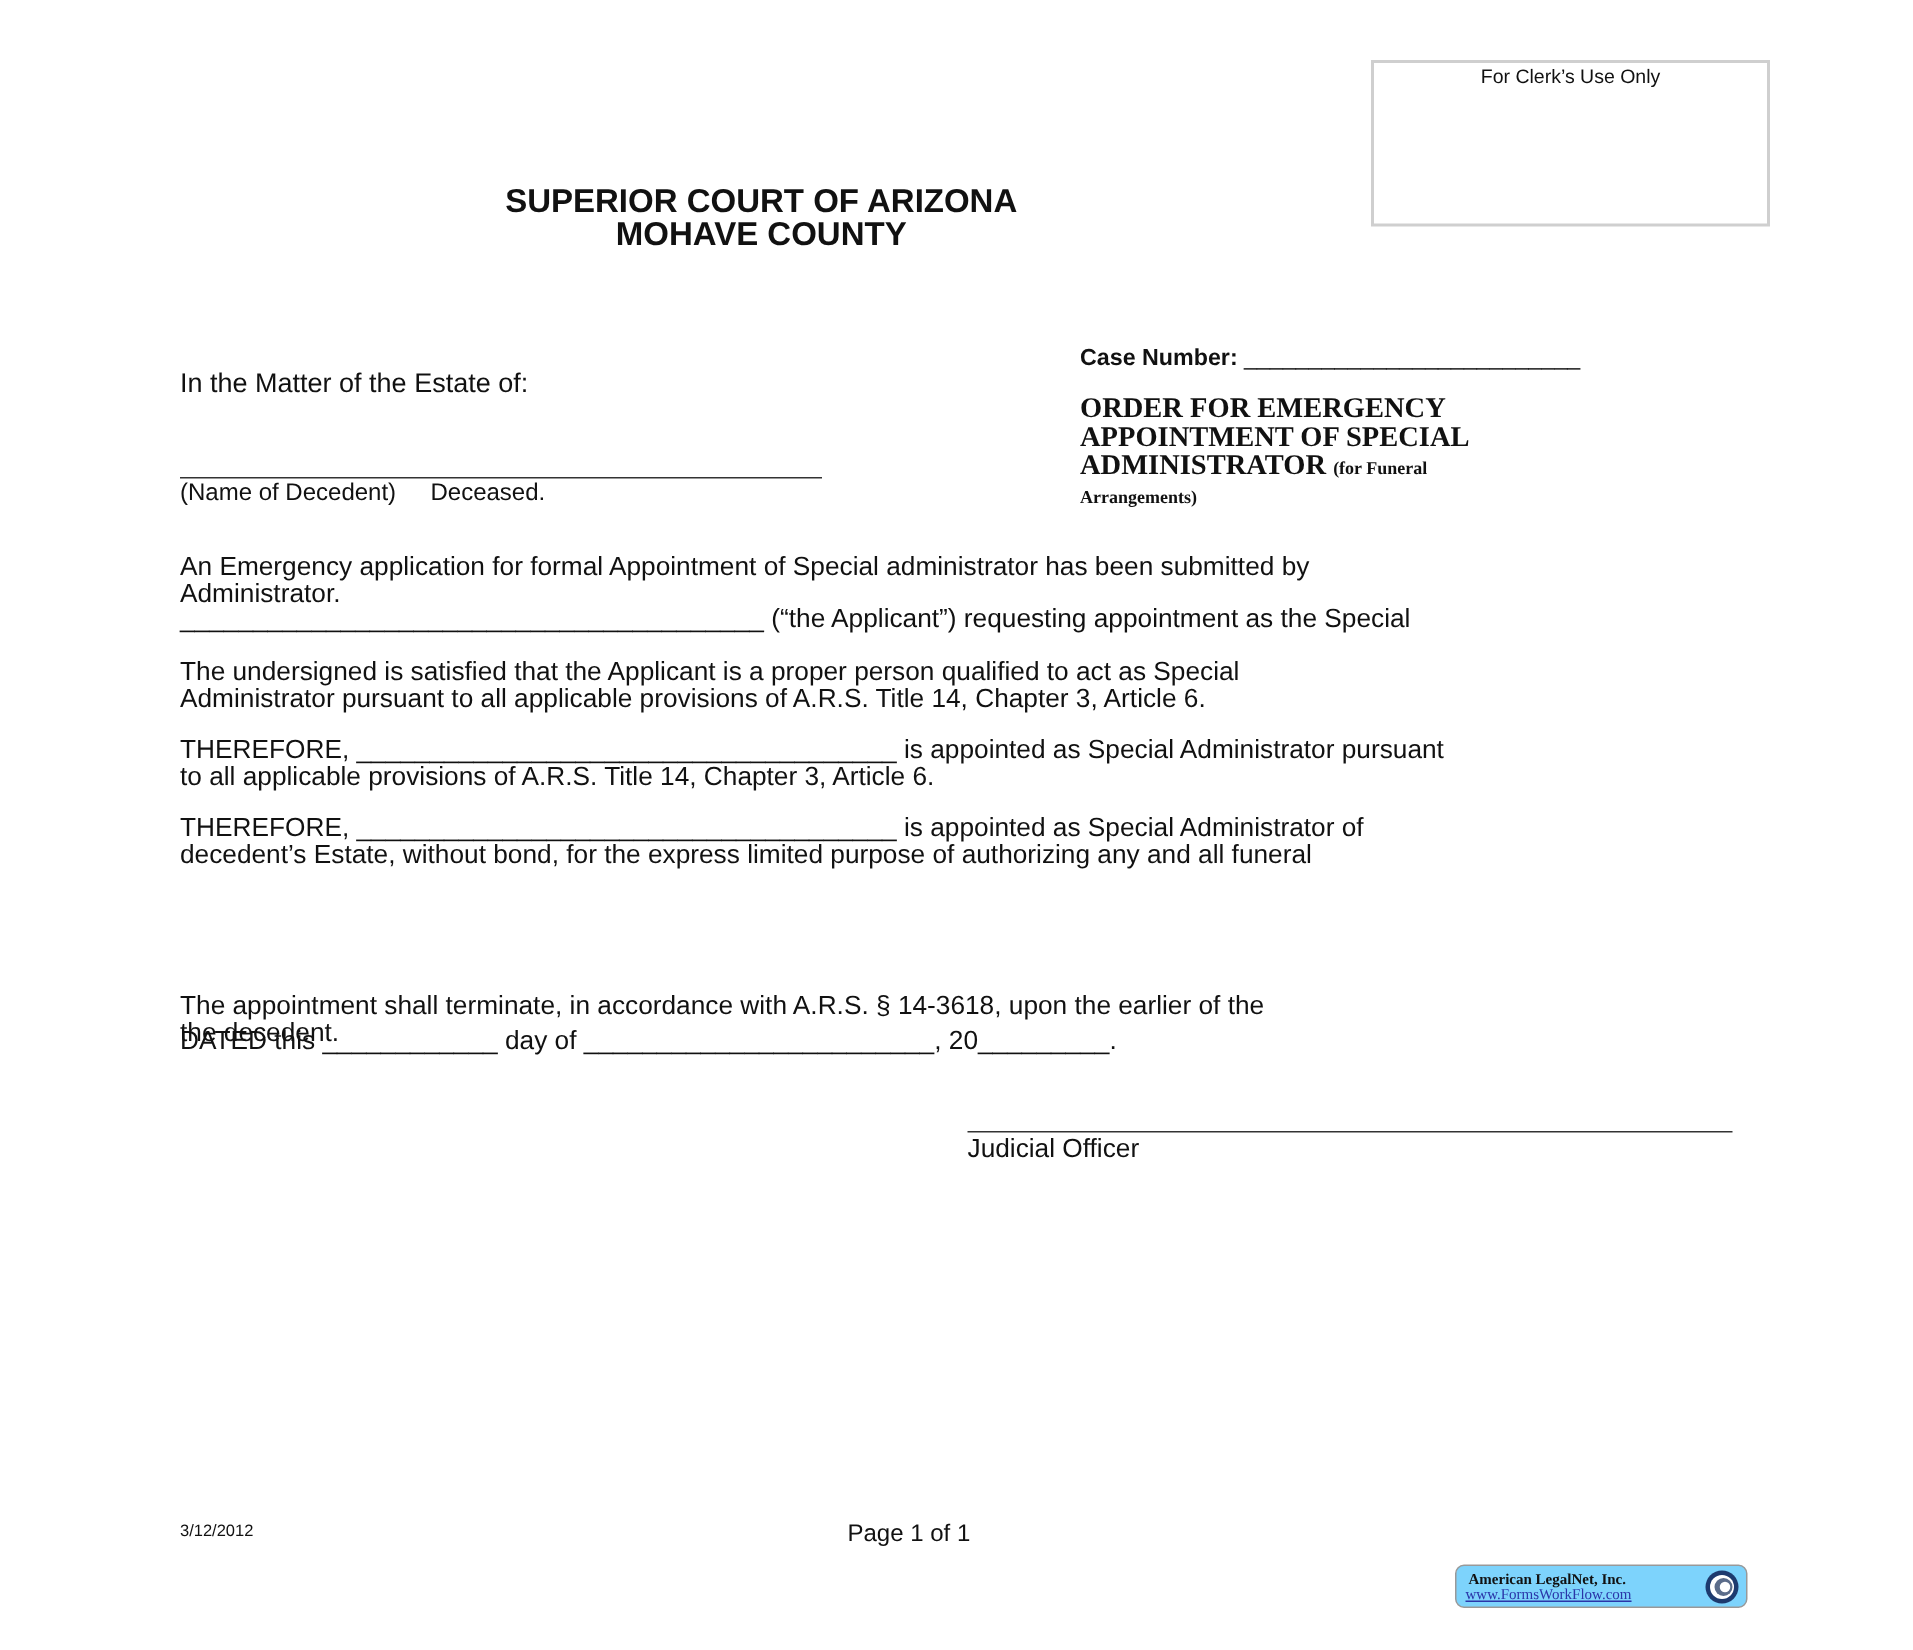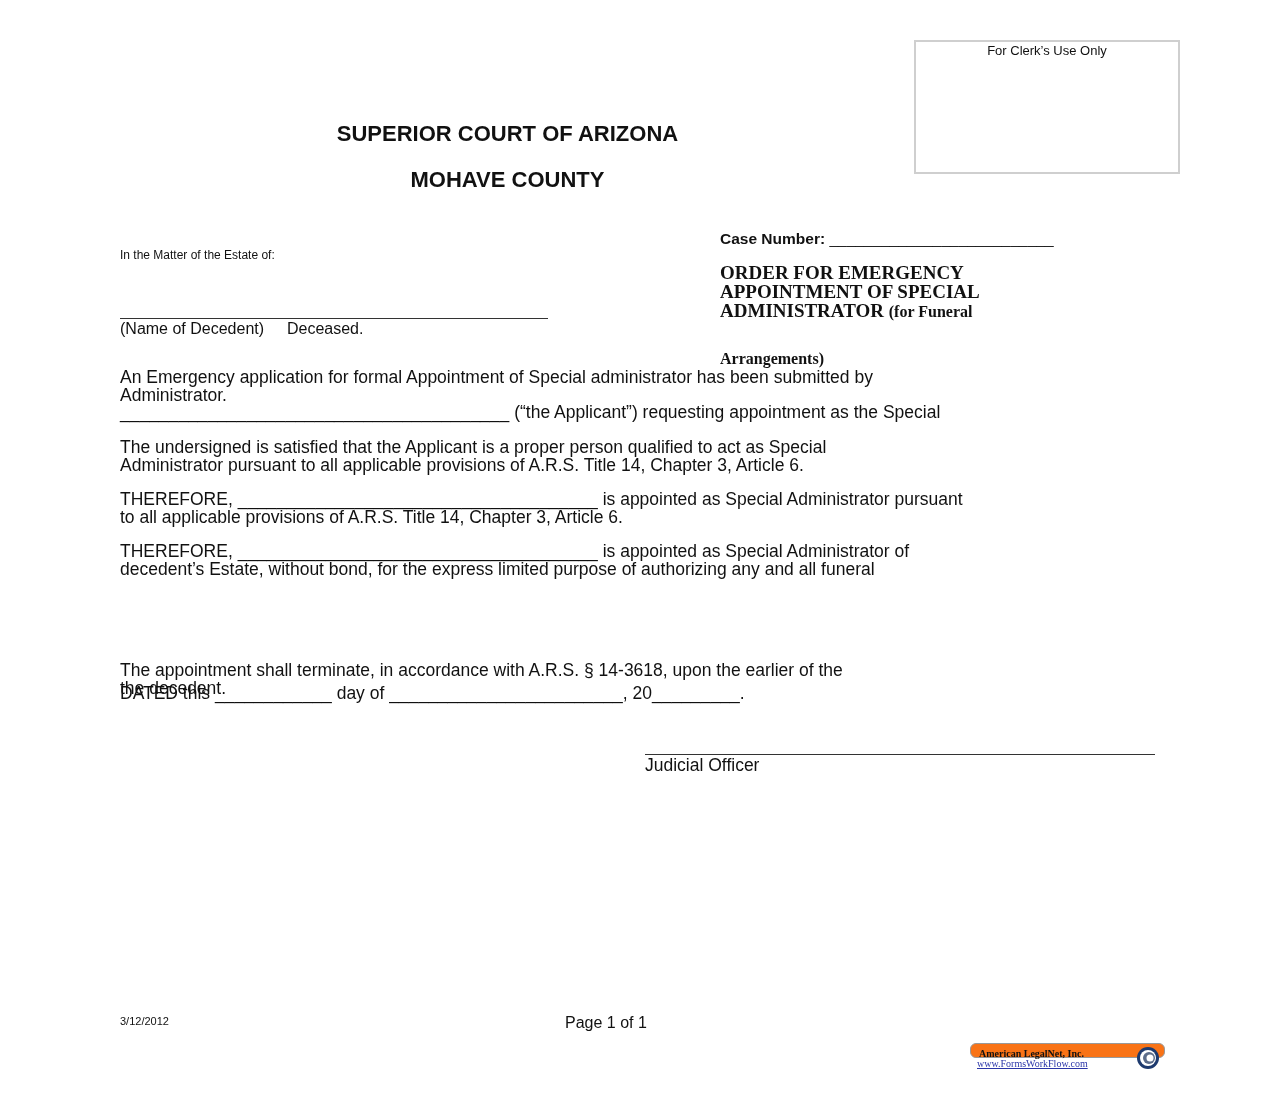--- a/index.html
+++ b/index.html
@@ -1,55 +1,55 @@
 <!DOCTYPE html>
 <html><head>
   <meta charset="utf-8">
   <style>
     html, body { margin: 0; padding: 0; background: #ffffff; }
     body { width: 1275px; height: 1100px; position: relative; overflow: hidden;
            font-family: "Liberation Sans", sans-serif; color: #111; }
     .abs { position: absolute; }
-    .clerk-box { left: 914px; top: 40px; width: 266px; height: 134px;
+    .clerk-box { left: 914px; top: 40px; width: 266px; height: 111px;
                  border: 2px solid #cfcfcf; box-sizing: border-box; }
     .clerk-label { position: absolute; top: 1px; left: 0; right: 0; text-align: center;
                    font-size: 13px; }
     .court { left: 240px; width: 535px; text-align: center; font-weight: bold;
              font-size: 22px; line-height: 22px; }
     .body-text { font-size: 17.5px; line-height: 18px; }
     .title-block { left: 720px; top: 263px; font-weight: bold; font-size: 19px; line-height: 19px; font-family: Liberation Serif, serif; }
-    .title-small { font-size: 16px; margin-top: 28px; }
+    .title-small { font-size: 12px; }
     .case { left: 720px; top: 230px; font-weight: bold; font-size: 15.5px; }
     .rule { border-top: 1px solid #333; height: 0; }
     .para { left: 120px; width: 1040px; font-size: 17.5px; line-height: 17.5px; }
     .footer { font-size: 11px; }
-    .logo { left: 970px; top: 1043px; width: 195px; height: 15px; border: 1px solid #999;
-            border-radius: 6px; box-sizing: border-box; background: #f97316; }
+    .logo { left: 970px; top: 1043px; width: 195px; height: 29px; border: 1px solid #999;
+            border-radius: 6px; box-sizing: border-box; background: #7dd3fc; }
     .logo-name { position: absolute; left: 8px; top: 4px; font-family: "Liberation Serif", serif;
                  font-weight: bold; font-size: 10px; color: #111; }
     .logo-url { position: absolute; left: 6px; top: 14px; font-family: "Liberation Serif", serif;
                 font-size: 10px; color: #2a35a8; text-decoration: underline; }
     .logo-globe { position: absolute; right: 4px; top: 2px; width: 24px; height: 24px; }
   </style>
 </head>
 <body>
 
 <div class="abs clerk-box">
   <div class="clerk-label">For Clerk’s Use Only</div>
 </div>
 
 <div class="abs court" style="top:123px;">SUPERIOR COURT OF ARIZONA</div>
-<div class="abs court" style="top:145px;margin-top:24px;">MOHAVE COUNTY</div>
+<div class="abs court" style="top:145px;">MOHAVE COUNTY</div>
 
 <div class="abs case">
   <span>Case Number:</span>
   <span style="font-weight:normal;">__________________________</span>
 </div>
 
-<div class="abs body-text" style="left:120px; top:246px; font-size:12px;">In the Matter of the Estate of:</div>
+<div class="abs body-text" style="left:120px; top:246px; font-size:18px;">In the Matter of the Estate of:</div>
 <div class="abs rule" style="left:120px; top:318px; width:428px;"></div>
 <div class="abs body-text" style="left:120px; top:320px; font-size:16px;text-align:right;">
   <span>(Name of Decedent)</span>
   <span style="display:inline-block; width:14px;"></span>
   <span>Deceased.</span>
 </div>
 
 <div class="abs title-block">
   <div>ORDER FOR EMERGENCY</div>
   <div>APPOINTMENT OF SPECIAL</div>

